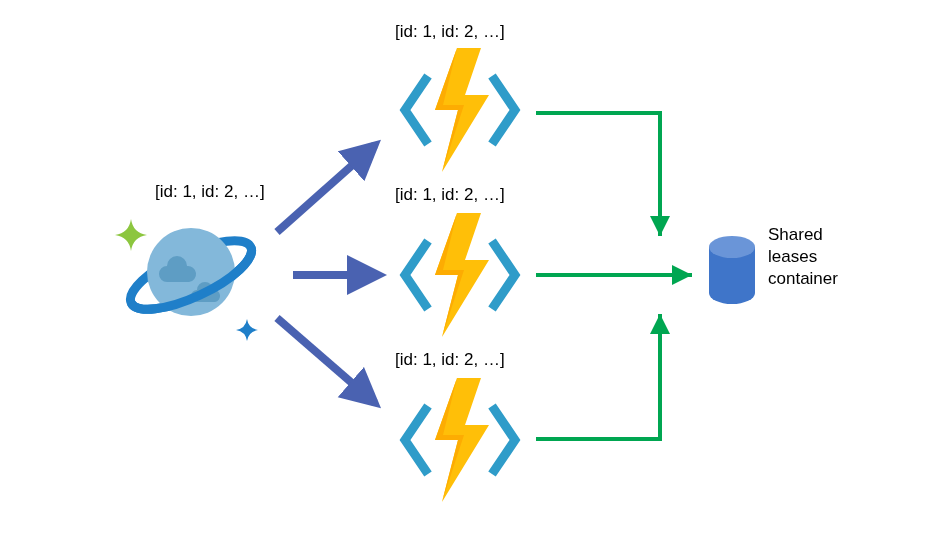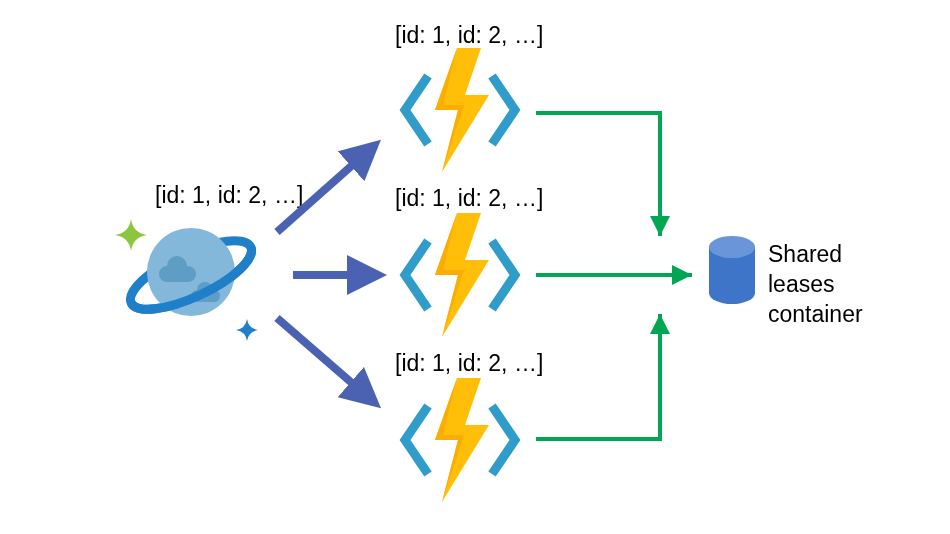--- a/index.html
+++ b/index.html
@@ -15,33 +15,33 @@
       width: 100%;
       height: 100%;
     }
     .cosmos-icon {
       position: absolute;
       left: 115px;
       top: 200px;
     }
     .label {
       position: absolute;
-      font-size: 23px;
+      font-size: 17px;
       color: #000;
     }
     .cosmos-label {
       left: 155px;
       top: 182px;
     }
     .fn-label-1 { left: 395px; top: 22px; }
     .fn-label-2 { left: 395px; top: 185px; }
     .fn-label-3 { left: 395px; top: 350px; }
     .db-label {
       left: 768px;
-      top: 240px;
+      top: 224px;
       line-height: 1.3;
     }
     .function-icon {
       position: absolute;
     }
     .fn-1 { left: 395px; top: 48px; }
     .fn-2 { left: 395px; top: 213px; }
     .fn-3 { left: 395px; top: 378px; }
     .db-icon {
       position: absolute;

